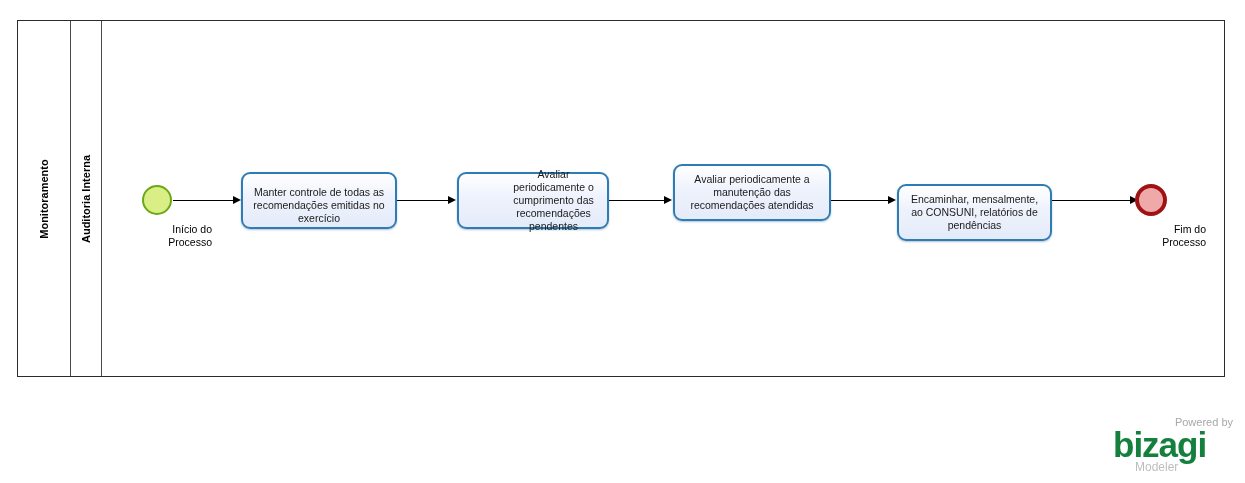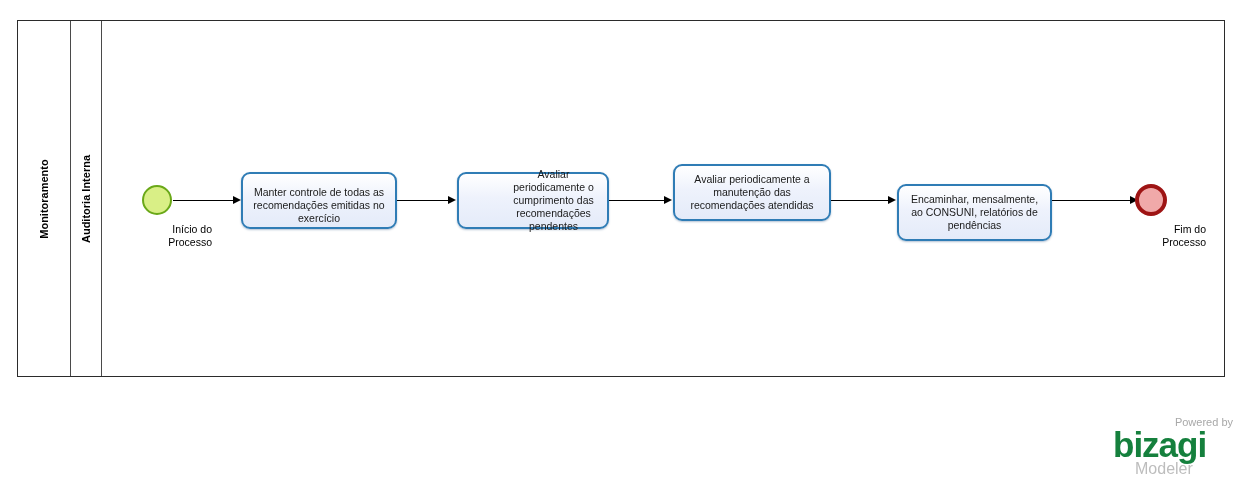--- a/index.html
+++ b/index.html
@@ -146,21 +146,21 @@
     font-size: 35px;
     line-height: 38px;
     font-weight: bold;
     color: #15803d;
     letter-spacing: -1px;
   }
   .wm-modeler {
     position: absolute;
     left: 22px;
     top: 44px;
-    font-size: 16px;
+    font-size: 12px;
     color: #bdbdbd;
   }
 </style>
 </head>
 <body>
 
 <div id="diagram-canvas">
 
   <div class="pool">
 

